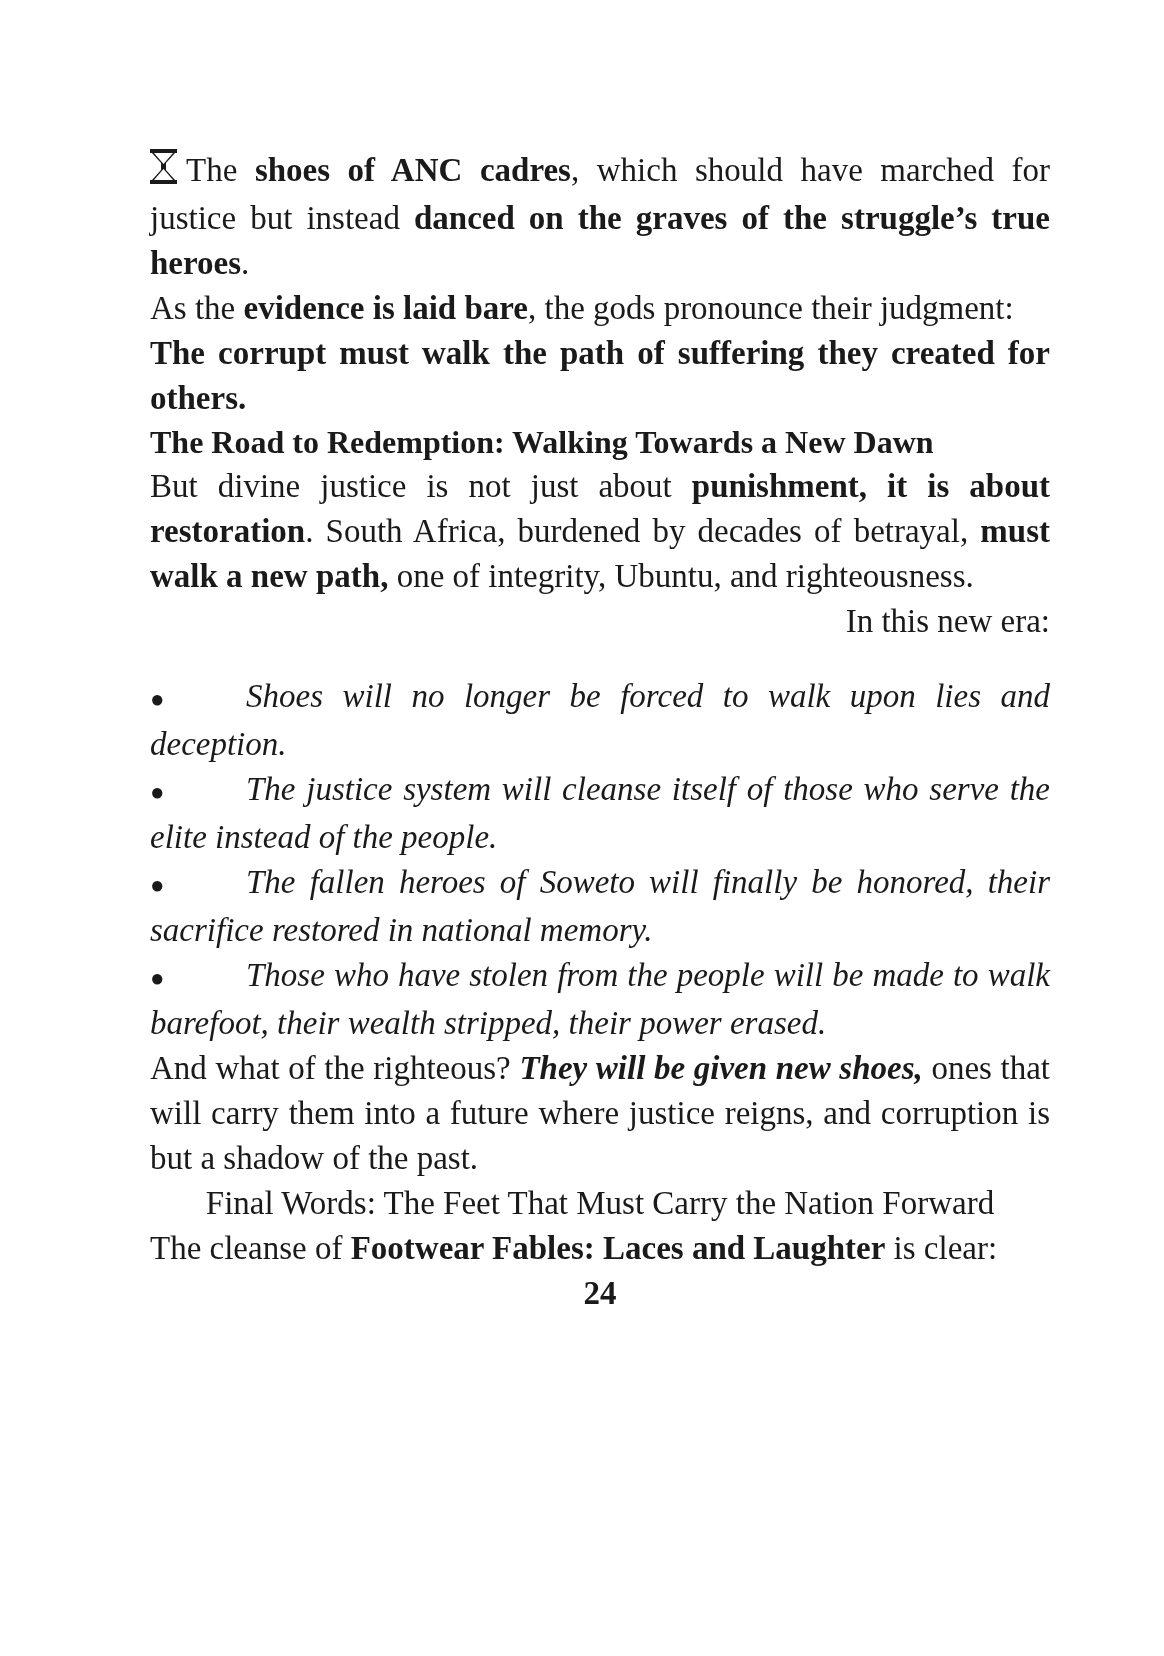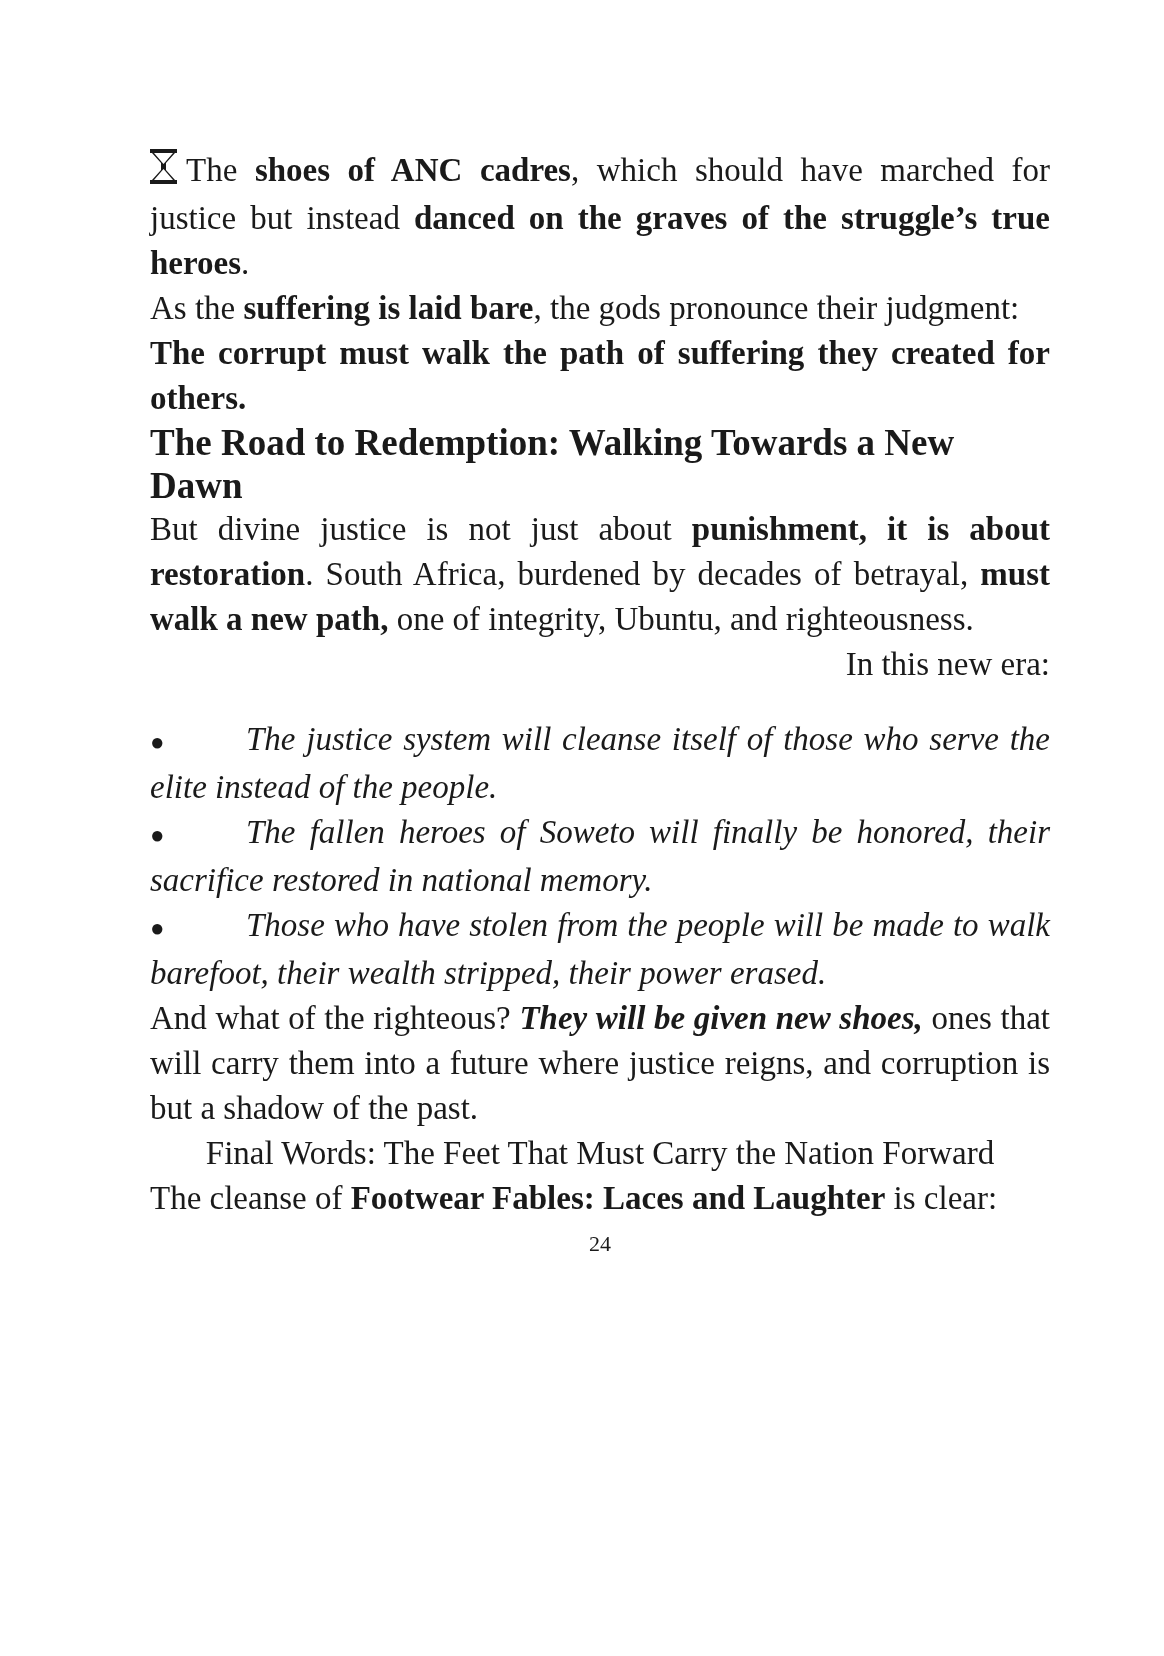--- a/index.html
+++ b/index.html
@@ -19,21 +19,21 @@
     box-sizing: border-box;
     padding: 148px 114px 0 150px;
     overflow: hidden;
   }
   .page p { margin: 0; }
   .justify { text-align: justify; }
   .bold { font-weight: bold; }
   .p3 { font-weight: bold; margin-top: 14px; }
   .h1 {
     font-weight: bold;
-    font-size: 37px;
+    font-size: 32px;
     line-height: 43px;
     margin-top: 0;
     margin-bottom: 4px;
   }
   .p5 { margin-top: 18px; text-align: right; }
   .bullets {
     font-style: italic;
     margin-top: 30px;
   }
   .bullet-item { margin: 0; }
@@ -49,60 +49,64 @@
   .bold-italic { font-weight: bold; font-style: italic; }
   .h2 {
     font-weight: normal;
     text-align: center;
     margin-top: 15px;
   }
   .p7 { margin-top: 20px; }
   .footer {
     text-align: center;
     margin-top: 32px;
-    font-size: 22px;
+    font-size: 33px;
+    font-weight: bold;
   }
   .icon-wrap {
     display: inline-block;
     vertical-align: -3px;
     margin-right: 9px;
   }
 </style>
 </head>
 <body>
 
 <div class="page">
 
   <p class="justify">
     <span class="icon-wrap"><svg width="27" height="35" viewBox="0 0 27 35" aria-hidden="true">
           <path fill="#1a1a1a" fill-rule="evenodd" d="M0 0 H27 V4 H25 L16 14 V21 L25 31 H27 V35 H0 V31 H2 L11 21 V14 L2 4 H0 Z M4 4 H23 L13.5 15 Z M13.5 20 L23 31 H4 Z"></path>
         </svg></span><span>The </span><span class="bold">shoes of ANC cadres</span><span>, which should have marched for justice but instead </span><span class="bold">danced on the graves of the struggle’s true heroes</span><span>.</span>
   </p>
 
   <p class="justify">
-    <span>As the </span><span class="bold">suffering is laid bare</span><span>, the gods pronounce their judgment:</span>
+    <span>As the </span><span class="bold">evidence is laid bare</span><span>, the gods pronounce their judgment:</span>
   </p>
 
   <p class="justify p3">
     <span>The corrupt must walk the path of suffering they created for others.</span>
   </p>
 
   <p class="h1">
     <span>The Road to Redemption: Walking Towards a New Dawn</span>
   </p>
 
   <p class="justify">
     <span>But divine justice is not just about </span><span class="bold">punishment, it is about restoration</span><span>. South Africa, burdened by decades of betrayal, </span><span class="bold">must walk a new path,</span><span> one of integrity, Ubuntu, and righteousness.</span>
   </p>
 
   <p class="p5">
     <span>In this new era:</span>
   </p>
 
   <div class="bullets">
+    <p class="justify bullet-item">
+      <span class="bullet-marker">●</span><span>Shoes will no longer be forced to walk upon lies and deception.</span>
+    </p>
     <p class="justify bullet-item">
       <span class="bullet-marker">●</span><span>The justice system will cleanse itself of those who serve the elite instead of the people.</span>
     </p>
     <p class="justify bullet-item">
       <span class="bullet-marker">●</span><span>The fallen heroes of Soweto will finally be honored, their sacrifice restored in national memory.</span>
     </p>
     <p class="justify bullet-item">
       <span class="bullet-marker">●</span><span>Those who have stolen from the people will be made to walk barefoot, their wealth stripped, their power erased.</span>
     </p>
   </div>

